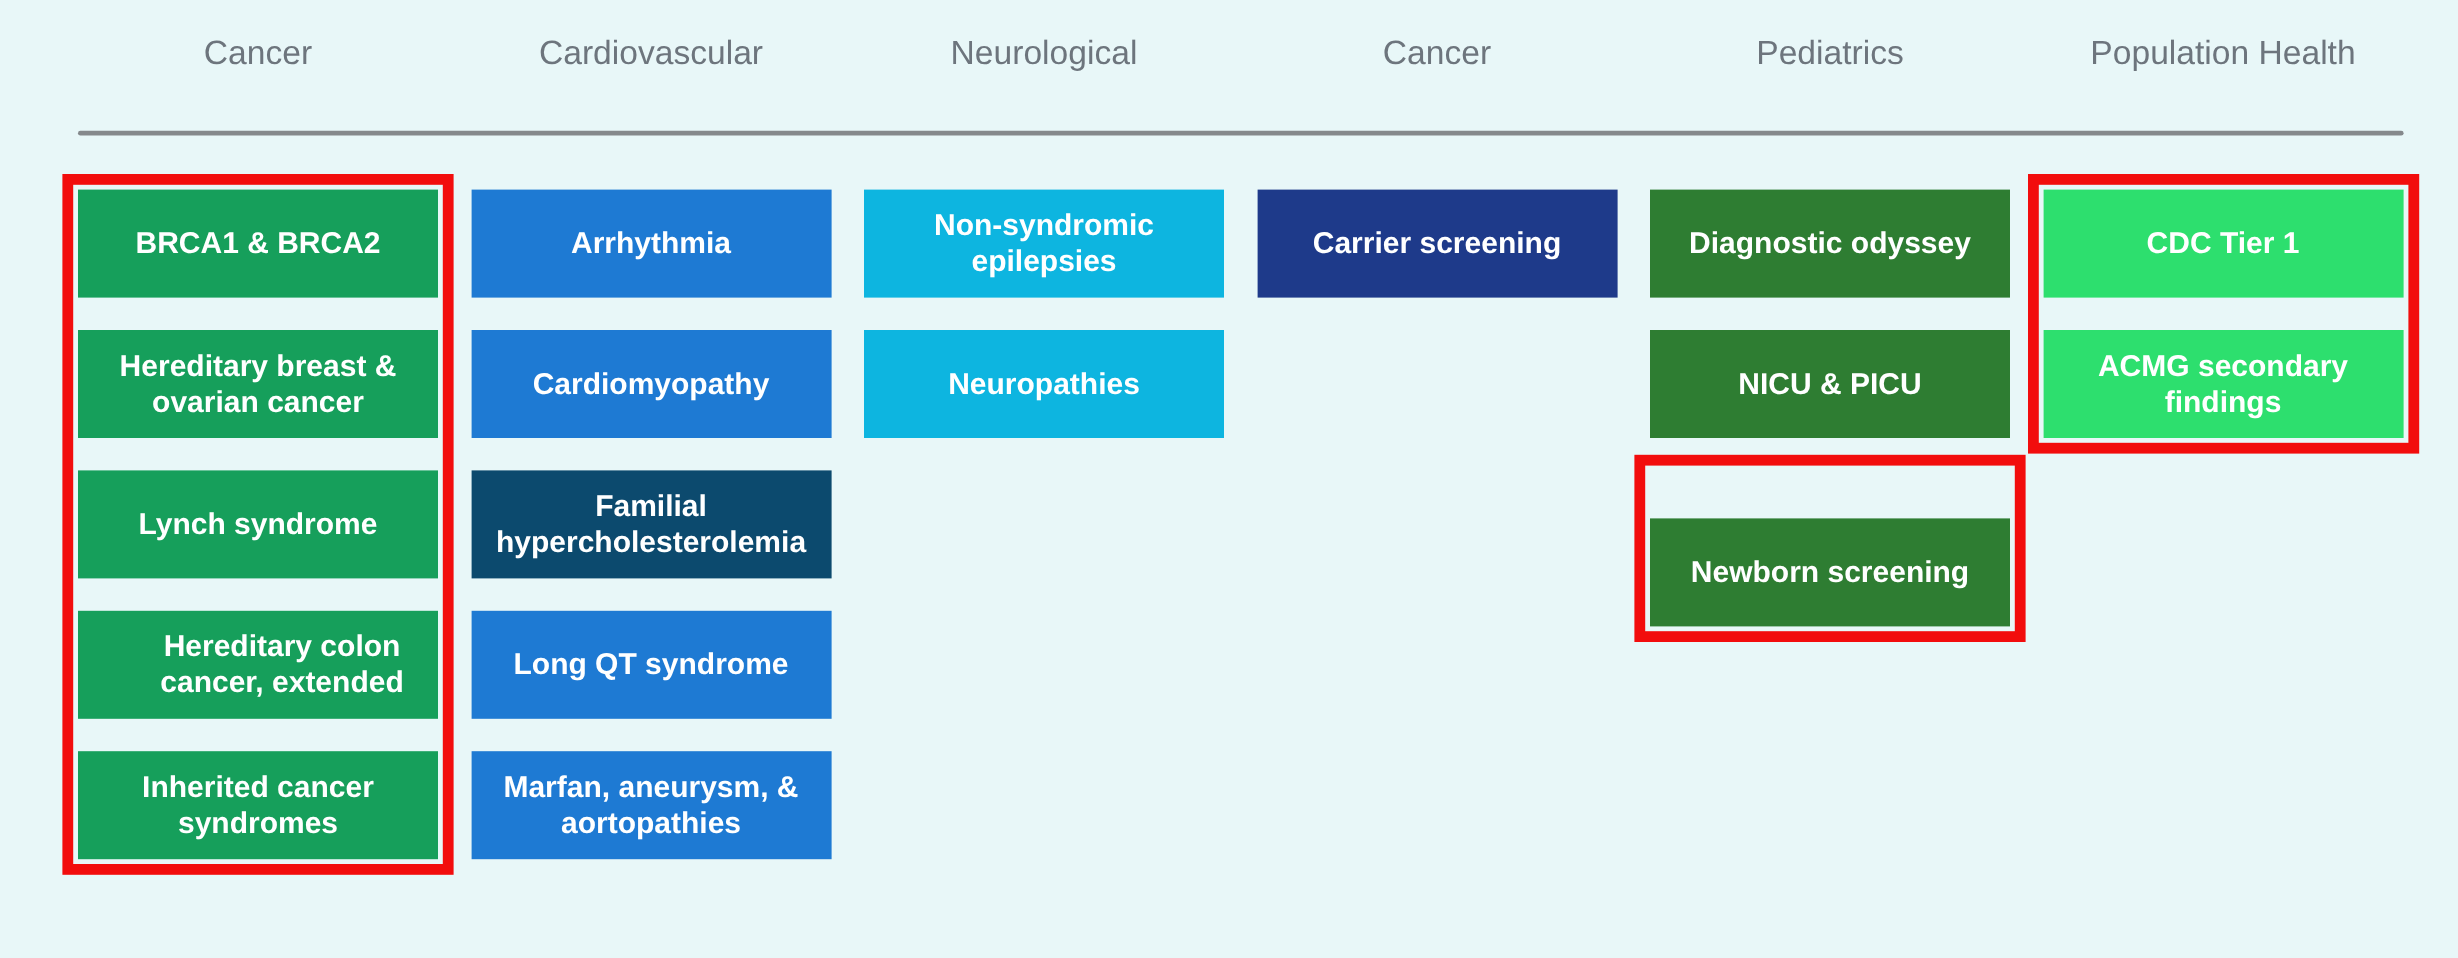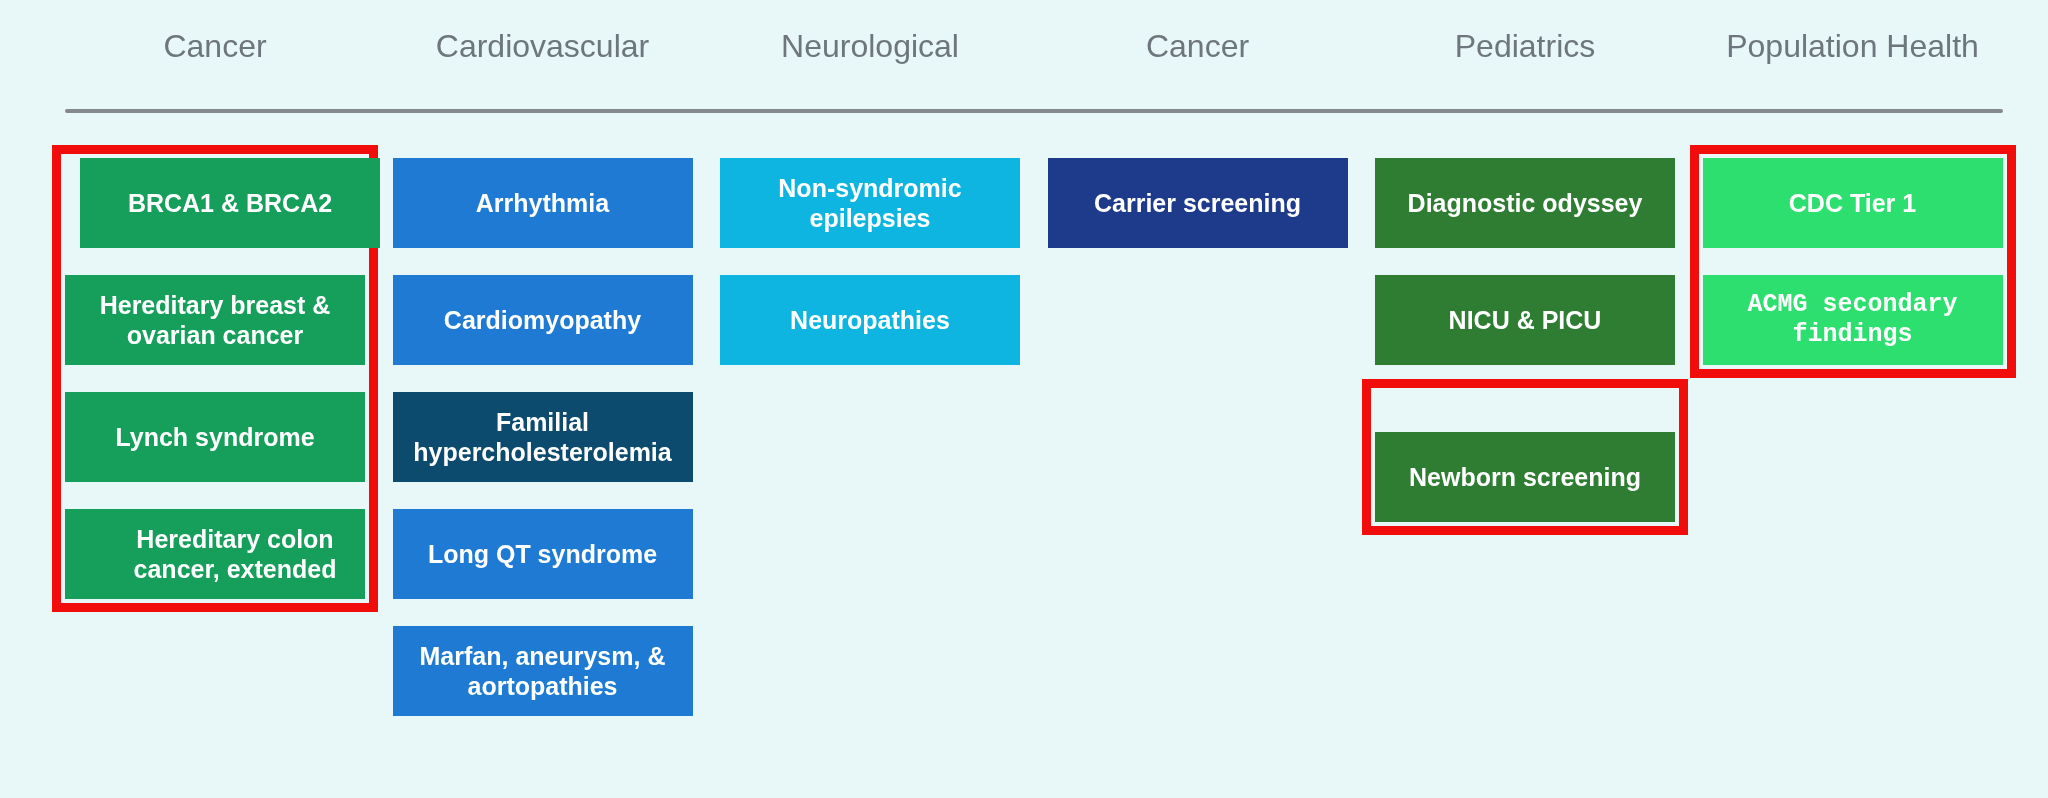--- a/index.html
+++ b/index.html
@@ -17,21 +17,21 @@
   .headers {
     position: absolute;
     left: 65px;
     top: 28px;
     display: flex;
     column-gap: 27.5px;
   }
   .header {
     width: 300px;
     text-align: center;
-    font-size: 32px;
+    font-size: 28px;
     font-weight: 400;
     color: var(--header-color, #6d757d);
   }
   .divider {
     position: absolute;
     left: 65px;
     top: 109px;
     width: 1938px;
     height: 4px;
     border-radius: 2px;
@@ -88,24 +88,25 @@
     <div class="header">Pediatrics</div>
     <div class="header">Population Health</div>
   </div>
 
   <div class="divider"></div>
 
   <div class="board">
 
     <div class="col">
       <div class="group">
-        <div class="cell" style="background-color: rgb(22, 159, 91); margin-left: 15px;">BRCA1 &amp; BRCA2</div>
+        <div class="cell" style="background-color: rgb(22, 159, 91);">BRCA1 &amp; BRCA2</div>
         <div class="cell" style="background-color: rgb(22, 159, 91);">Hereditary breast &amp; ovarian cancer</div>
         <div class="cell" style="background-color: rgb(22, 159, 91);">Lynch syndrome</div>
         <div class="cell" style="background-color: rgb(22, 159, 91); padding-left: 48px;">Hereditary colon cancer, extended</div>
+        <div class="cell" style="background-color: rgb(22, 159, 91);">Inherited cancer syndromes</div>
       </div>
     </div>
 
     <div class="col">
       <div class="cell" style="background-color: rgb(30, 122, 211);">Arrhythmia</div>
       <div class="cell" style="background-color: rgb(30, 122, 211);">Cardiomyopathy</div>
       <div class="cell" style="background-color: #0c4a6e;">Familial hypercholesterolemia</div>
       <div class="cell" style="background-color: rgb(30, 122, 211);">Long QT syndrome</div>
       <div class="cell" style="background-color: rgb(30, 122, 211);">Marfan, aneurysm, &amp; aortopathies</div>
     </div>
@@ -123,18 +124,18 @@
       <div class="cell" style="background-color: rgb(46, 125, 50);">Diagnostic odyssey</div>
       <div class="cell" style="background-color: rgb(46, 125, 50);">NICU &amp; PICU</div>
       <div class="group">
         <div class="cell" style="background-color: rgb(46, 125, 50); margin-top: 40px;">Newborn screening</div>
       </div>
     </div>
 
     <div class="col">
       <div class="group">
         <div class="cell" style="background-color: rgb(45, 223, 110);">CDC Tier 1</div>
-        <div class="cell" style="background-color: rgb(45, 223, 110); font-family: Liberation Mono, monospace;">ACMG secondary findings</div>
+        <div class="cell" style="background-color: rgb(45, 223, 110);">ACMG secondary findings</div>
       </div>
     </div>
 
   </div>
 </div>
 
 </body></html>

